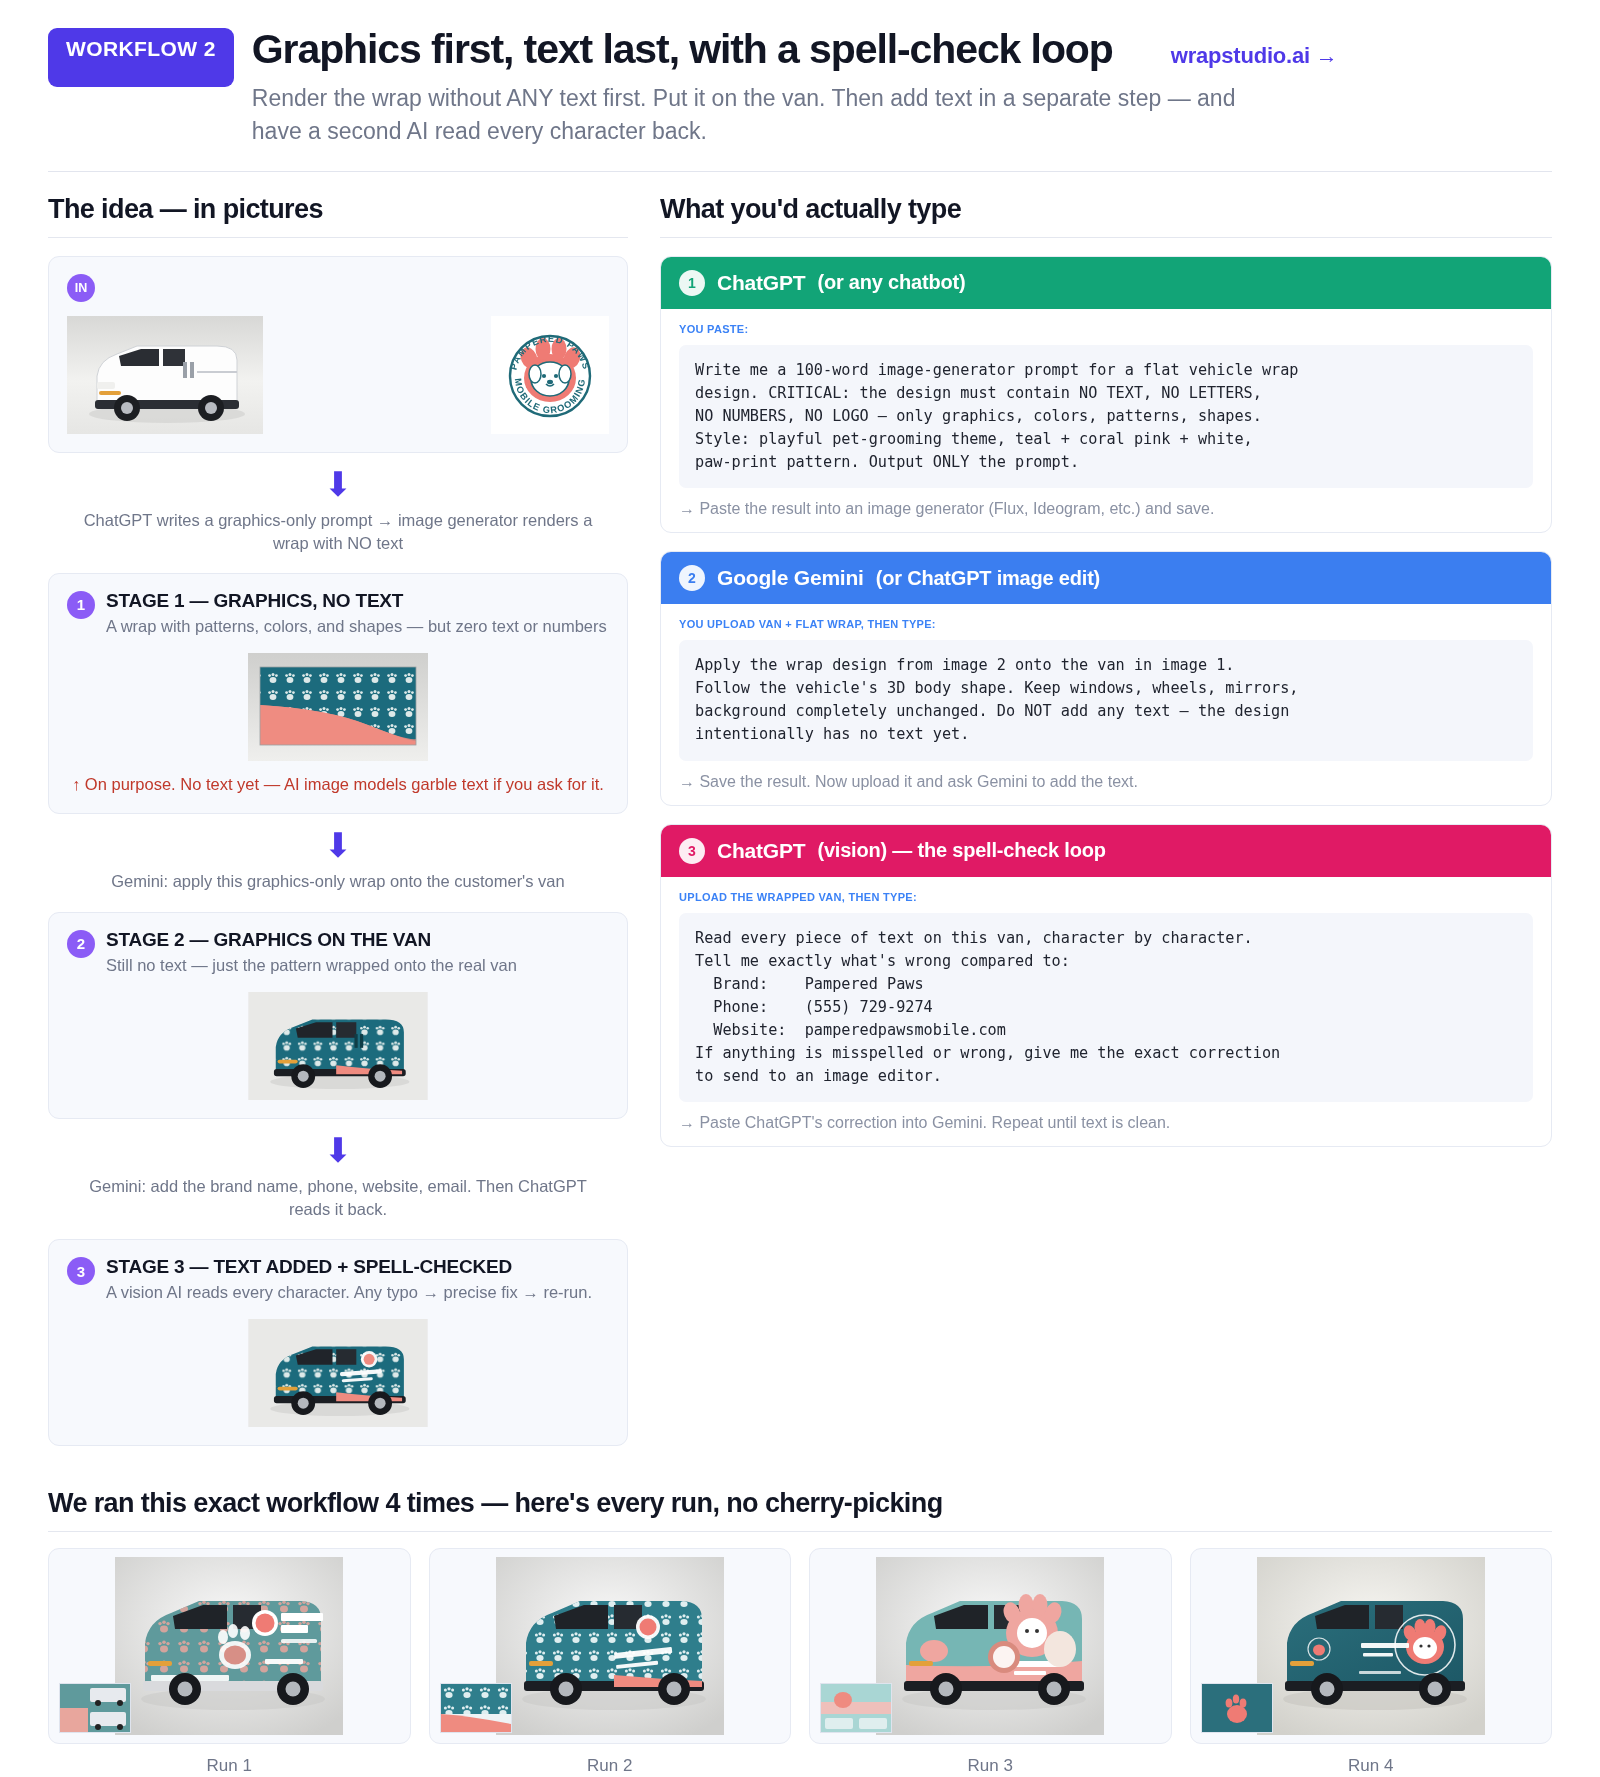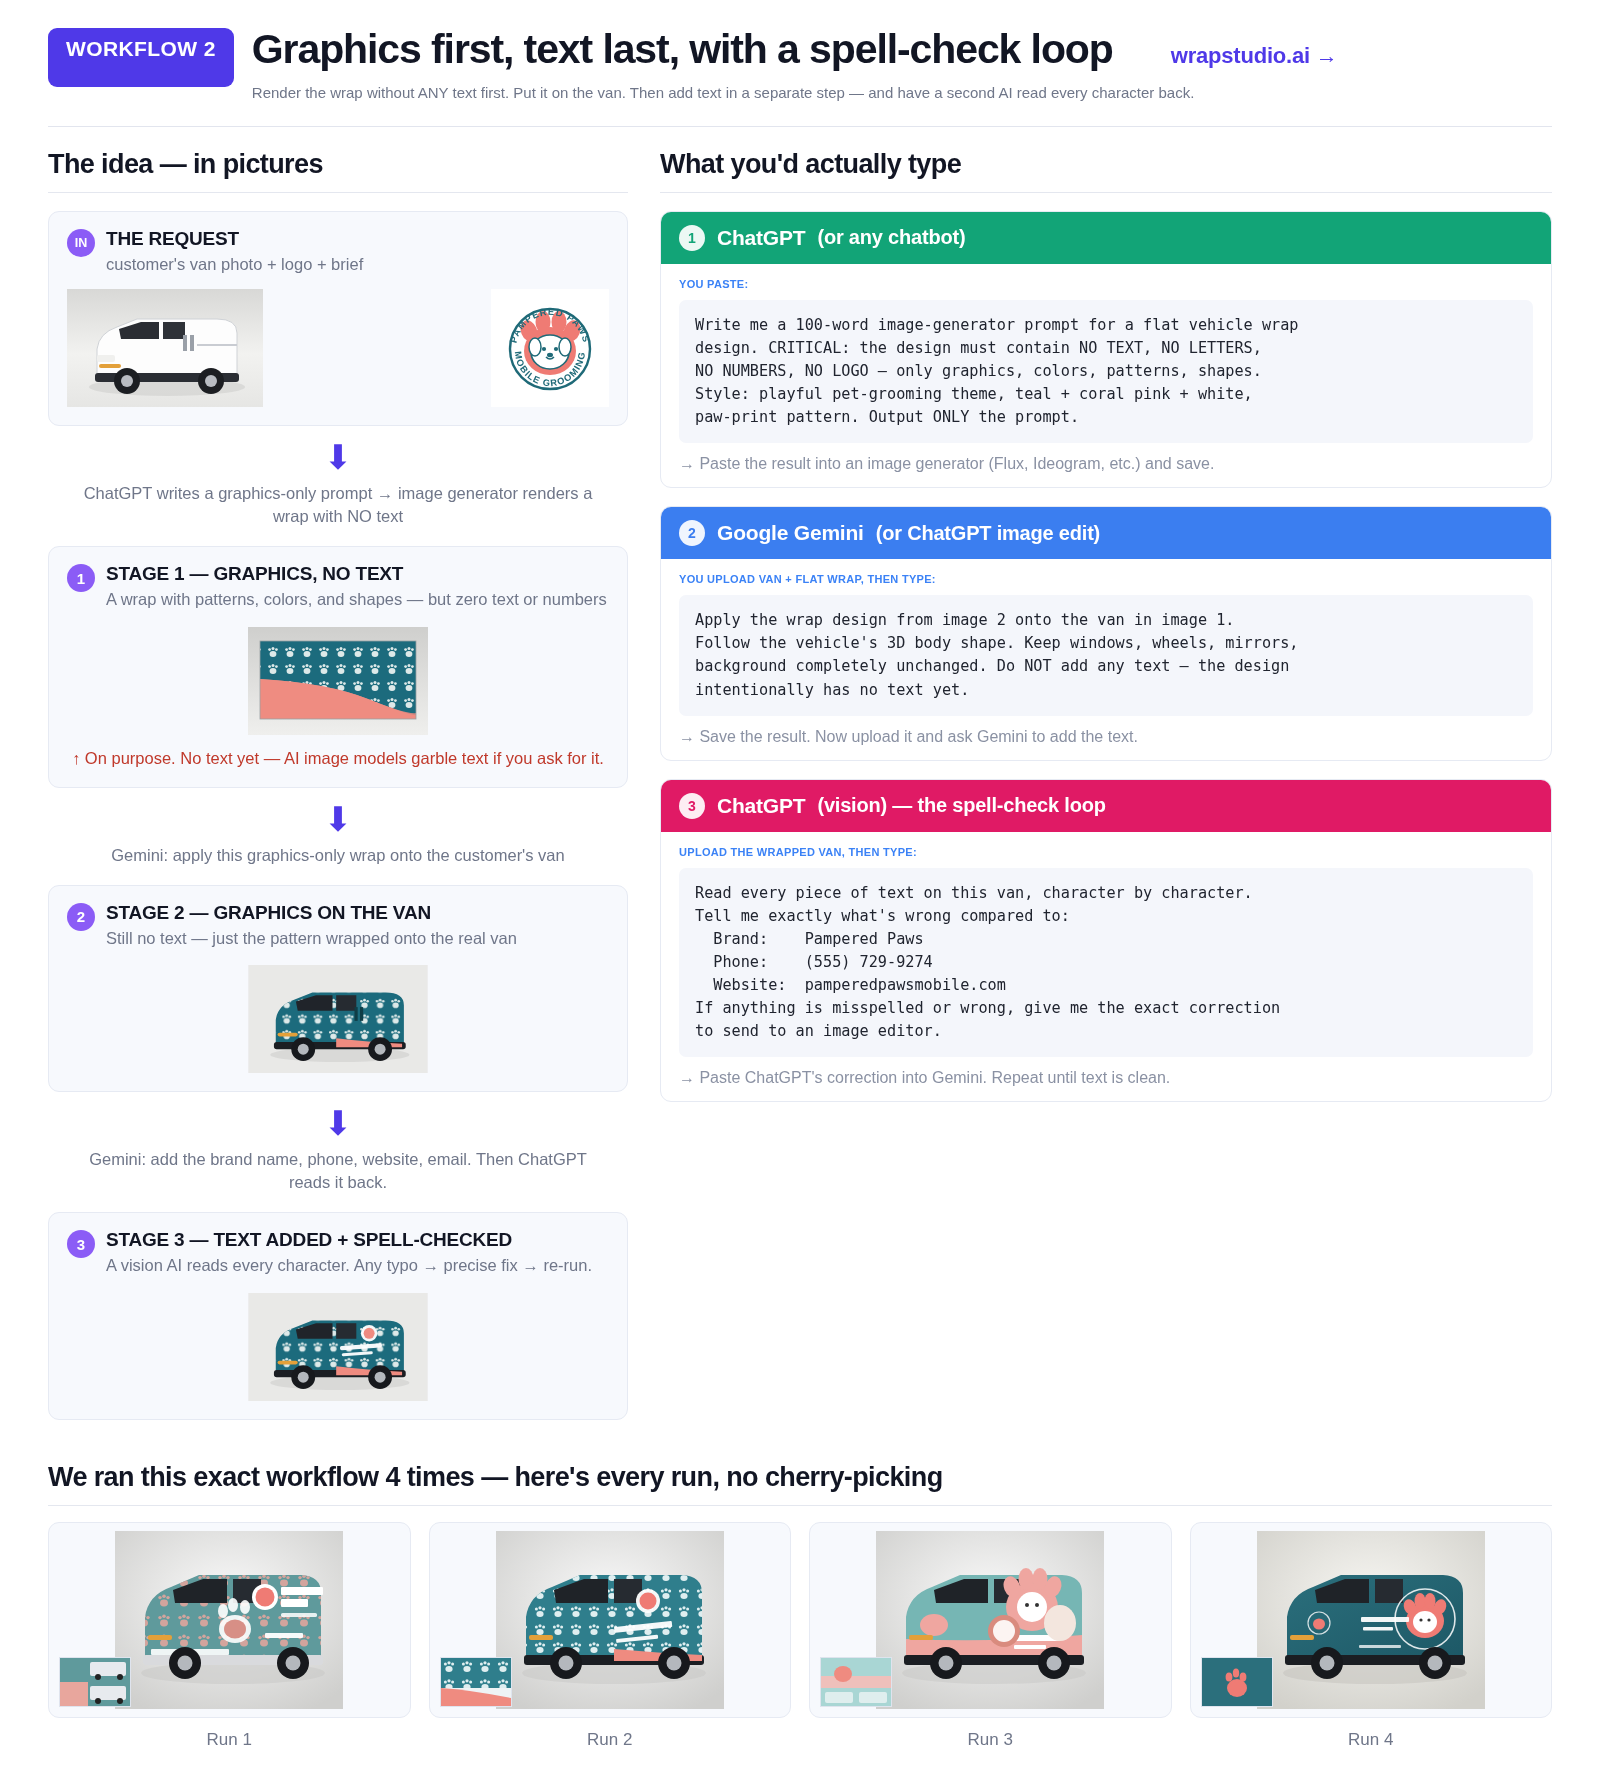--- a/index.html
+++ b/index.html
@@ -22,21 +22,21 @@
   .hdr-title-row { display: flex; align-items: baseline; gap: 30px; }
   .hdr-title {
     font-size: 41px; font-weight: bold; letter-spacing: -1.1px;
     color: #121624; line-height: 1.05; white-space: nowrap;
   }
   .hdr-link {
     font-size: 22px; font-weight: bold; color: #4f39e8; white-space: nowrap;
     text-decoration: none; letter-spacing: -.2px; margin-left: 28px;
   }
   .hdr-sub {
-    margin-top: 11px; font-size: 15px; color: #6f7689;
+    margin-top: 11px; font-size: 23px; color: #6f7689;
     line-height: 1.45; max-width: 1030px;
   }
   .rule { border-top: 1px solid #e2e5ee; margin: 22px 0 0 0; }
 
   
   .cols { display: flex; gap: 32px; margin-top: 22px; align-items: flex-start; }
   .col-left  { width: 580px; flex: none; }
   .col-right { flex: 1; }
 
   .sec-title {
@@ -140,24 +140,20 @@
 
 <div class="cols">
 
   <div class="col-left">
     <div class="sec-title">The idea — in pictures</div>
     <div class="sec-rule"></div>
 
     <div class="stage">
       <div class="stage-head">
         <div class="pill sm">IN</div>
-        <div>
-          <div class="stage-h">THE REQUEST</div>
-          <div class="stage-sub">customer's van photo  +  logo  +  brief</div>
-        </div>
       </div>
       <div class="imgrow">
 
         <svg class="ph" width="196" height="118" viewBox="0 0 196 118">
           <defs>
             <linearGradient id="gbg" x1="0" y1="0" x2="0" y2="1">
               <stop offset="0" stop-color="#d8d8d6"></stop>
                 <stop offset="0.55" stop-color="#f2f2f0"></stop>
                 <stop offset="1" stop-color="#e6e6e4"></stop>
             </linearGradient>

